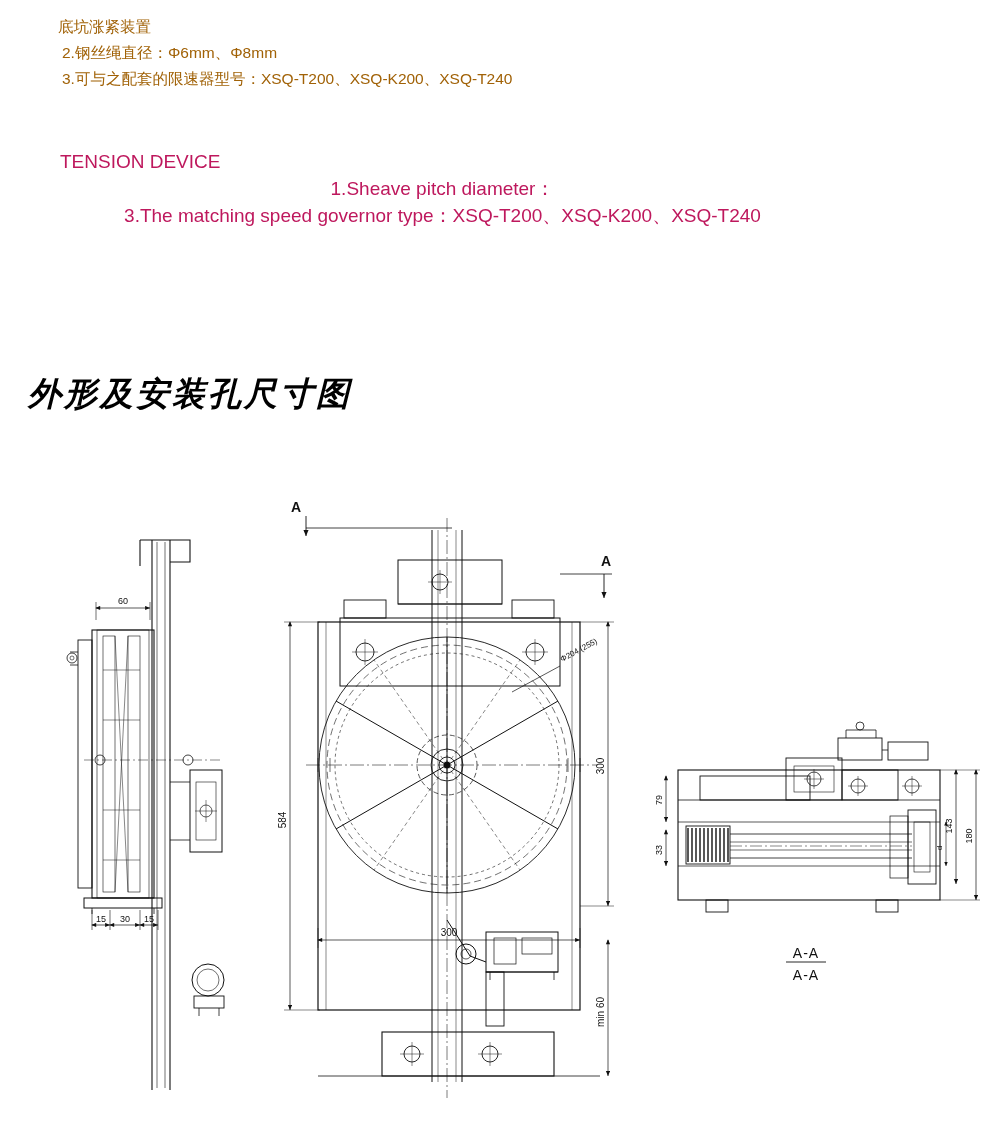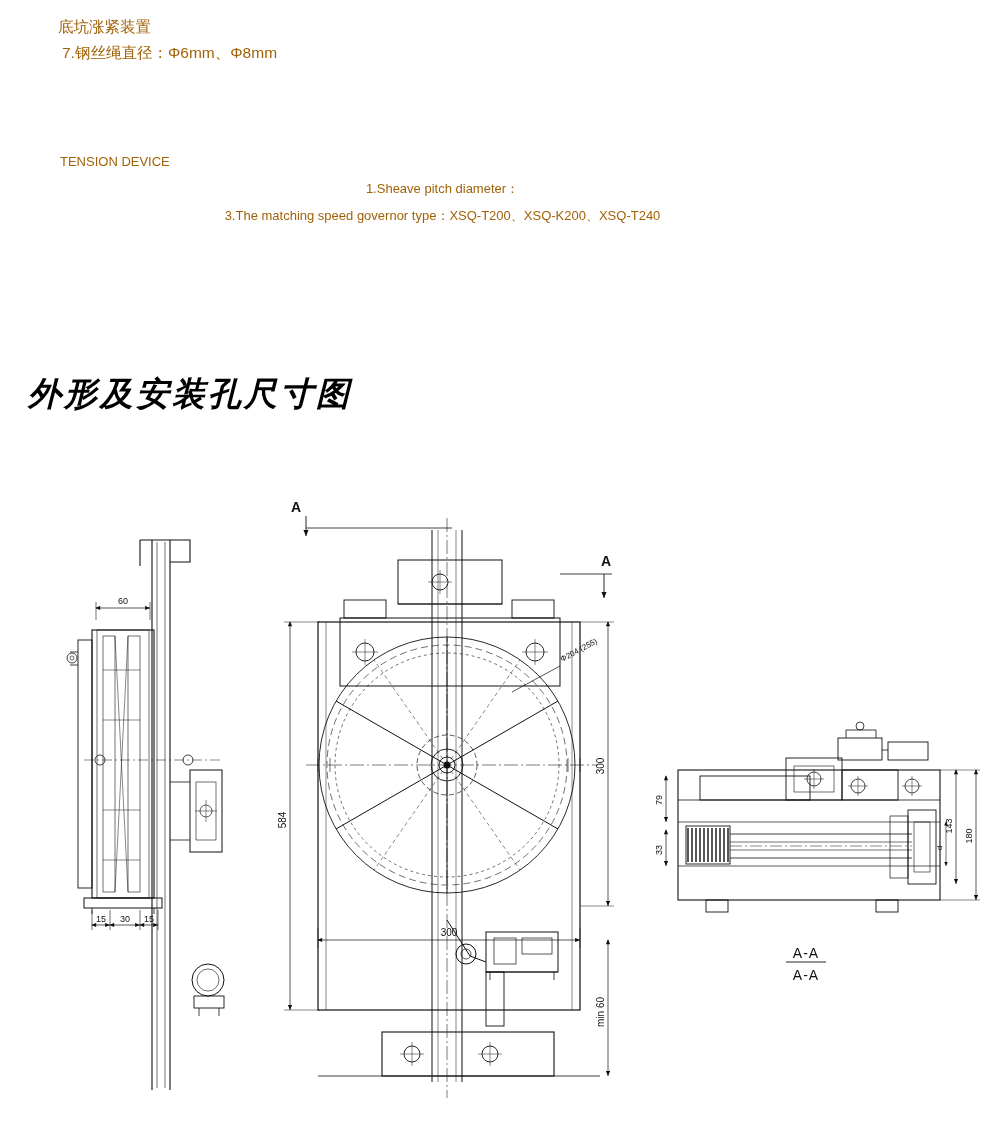--- a/index.html
+++ b/index.html
@@ -32,23 +32,23 @@
   .spec-line.cn { font-size: 15.5px; }
   .spec-line.indent { padding-left: 4px; }
 
   .en-block {
     position: absolute;
     left: 60px;
     top: 148px;
     width: 760px;
   }
   .en-line {
-    font-size: 13px;
+    font-size: 19px;
     line-height: 27px;
-    color: #a16207;
+    color: #be185d;
     white-space: nowrap;
   }
   .en-line.indent { padding-left: 5px; text-align: center; }
 
   
   .section-title {
     position: absolute;
     left: 28px;
     top: 372px;
     font-family: Liberation Serif, serif;
@@ -72,21 +72,22 @@
   .lbl {
     font-family: "Liberation Sans", sans-serif;
     fill: #111;
   }
 </style>
 </head>
 <body>
 
 <div class="spec-block">
   <div class="spec-line cn">底坑涨紧装置</div>
-  <div class="spec-line cn indent">7.钢丝绳直径：Φ6mm、Φ8mm</div>
+  <div class="spec-line cn indent">2.钢丝绳直径：Φ6mm、Φ8mm</div>
+  <div class="spec-line cn indent">3.可与之配套的限速器型号：XSQ-T200、XSQ-K200、XSQ-T240</div>
 </div>
 
 <div class="en-block">
   <div class="en-line">TENSION DEVICE</div>
   <div class="en-line indent">1.Sheave pitch diameter：</div>
   <div class="en-line indent">3.The matching speed governor type：XSQ-T200、XSQ-K200、XSQ-T240</div>
 </div>
 
 <div class="section-title">外形及安装孔尺寸图</div>
 

